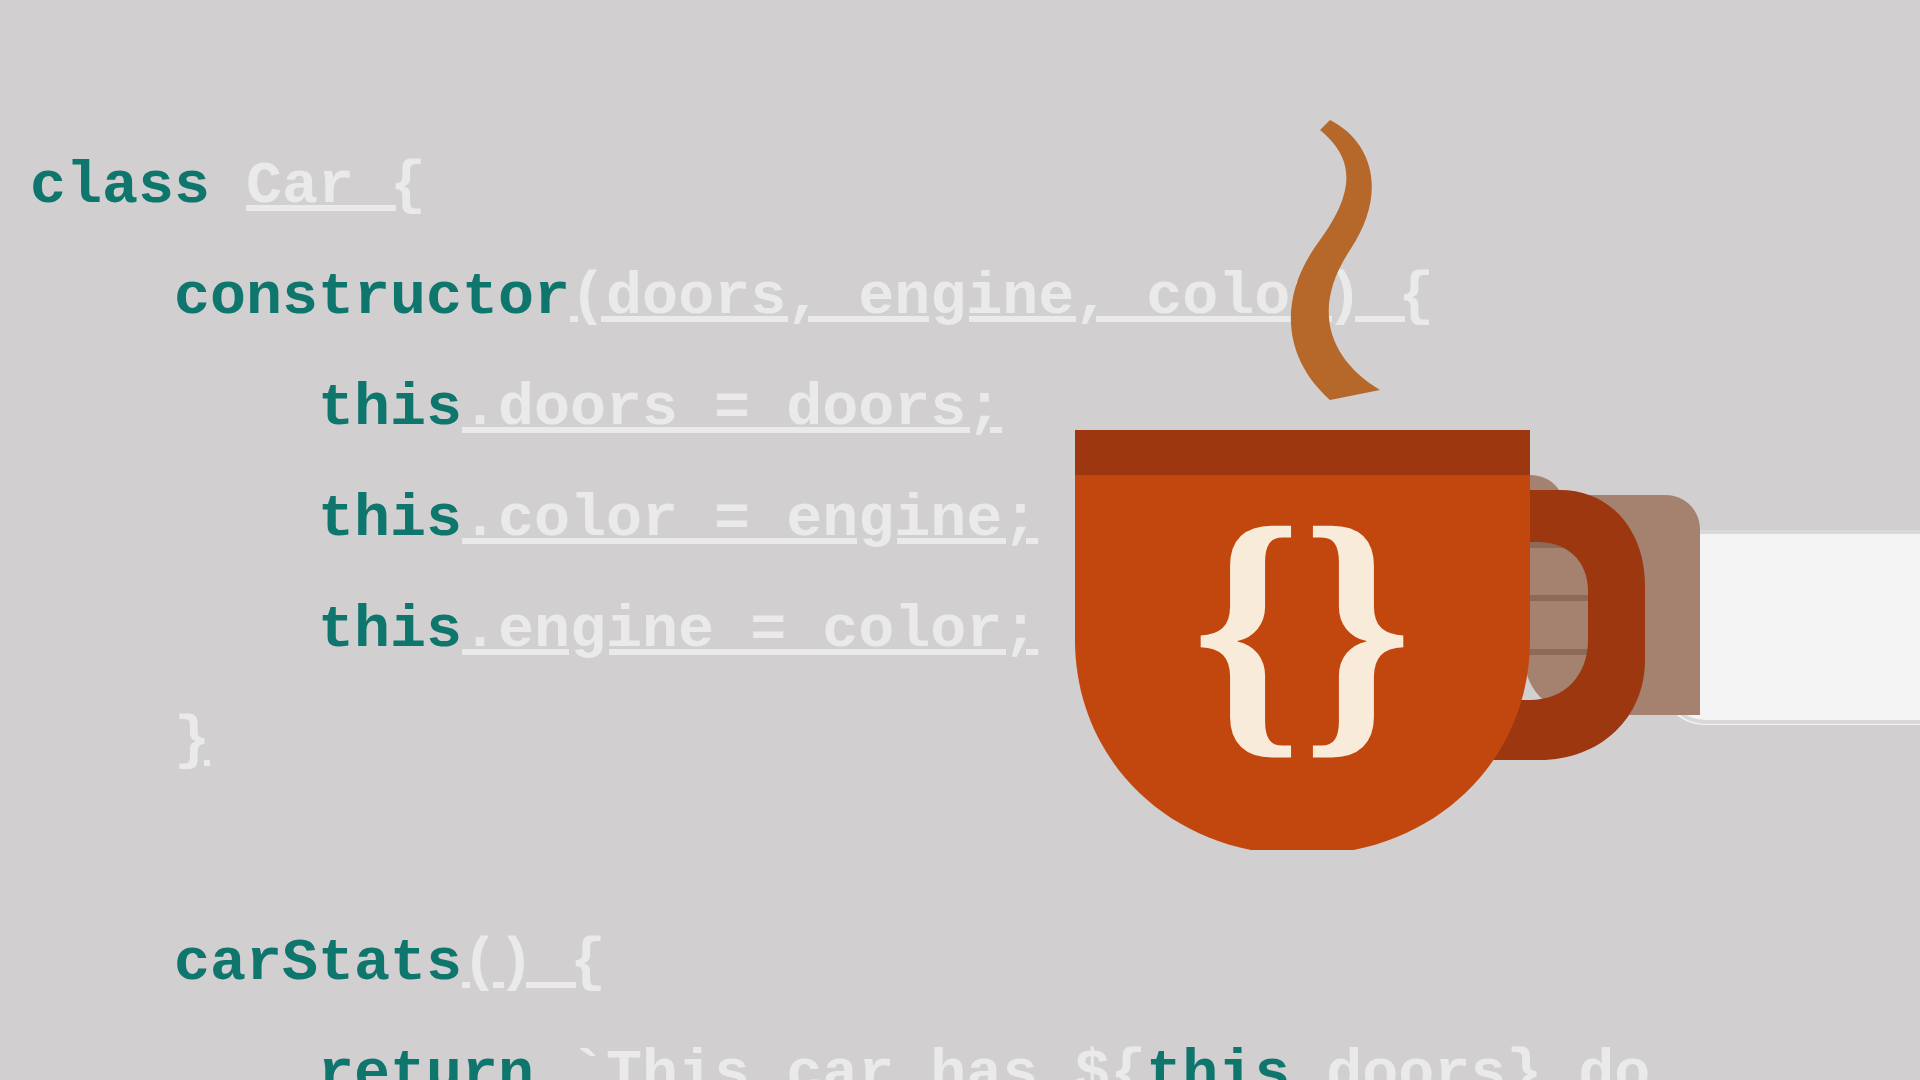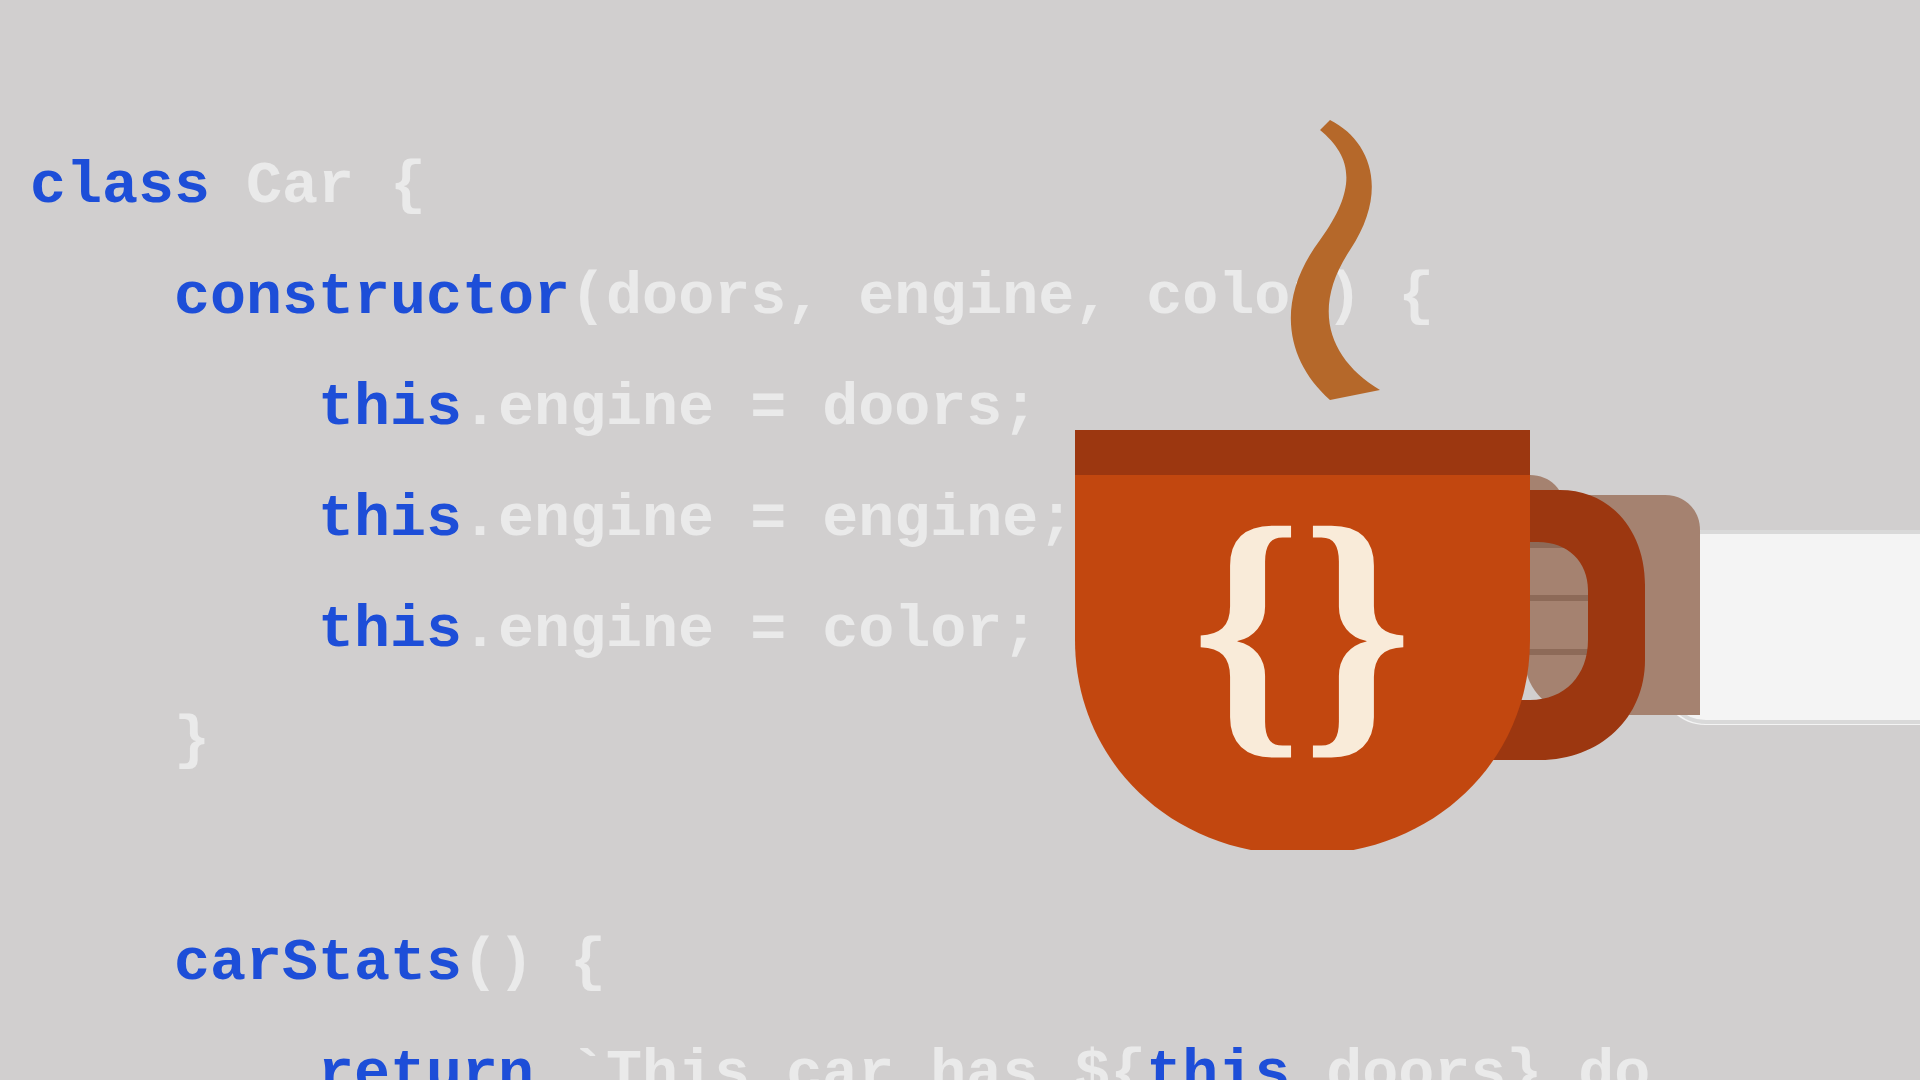--- a/index.html
+++ b/index.html
@@ -15,39 +15,39 @@
       position: relative;
       font-family: 'Courier New', Courier, monospace;
     }
     .code-container {
       padding: 20px 30px;
       font-size: 60px;
       line-height: 1.85;
       white-space: pre;
       font-weight: 600;
     }
-    .kw { color: #1d4ed8; }
-    .light { color: #eaeaea; }
+    .kw { color: #0f766e; }
+    .light { color: #eaeaea; text-decoration: underline; }
     .illustration {
       position: absolute;
       top: 100px;
       right: 0;
       width: 900px;
       height: 750px;
       pointer-events: none;
     }
   </style>
 </head>
 <body>
 
 <div class="code-container">
 <span><span class="kw">class </span><span class="light">Car {</span></span>
 <span><span>    </span><span class="kw">constructor</span><span class="light">(doors, engine, color) {</span></span>
-<span><span>        </span><span class="kw">this</span><span class="light">.engine = doors;</span></span>
-<span><span>        </span><span class="kw">this</span><span class="light">.engine = engine;</span></span>
+<span><span>        </span><span class="kw">this</span><span class="light">.doors = doors;</span></span>
+<span><span>        </span><span class="kw">this</span><span class="light">.color = engine;</span></span>
 <span><span>        </span><span class="kw">this</span><span class="light">.engine = color;</span></span>
 <span><span>    </span><span class="light">}</span></span>
 <span><span> </span></span>
 <span><span>    </span><span class="kw">carStats</span><span class="light">() {</span></span>
 <span><span>        </span><span class="kw">return </span><span class="light">`This car has ${</span><span class="kw">this</span><span class="light">.doors} do</span></span>
 </div>
 
 <div class="illustration">
   <svg viewBox="0 0 900 750" width="900" height="750">
 

